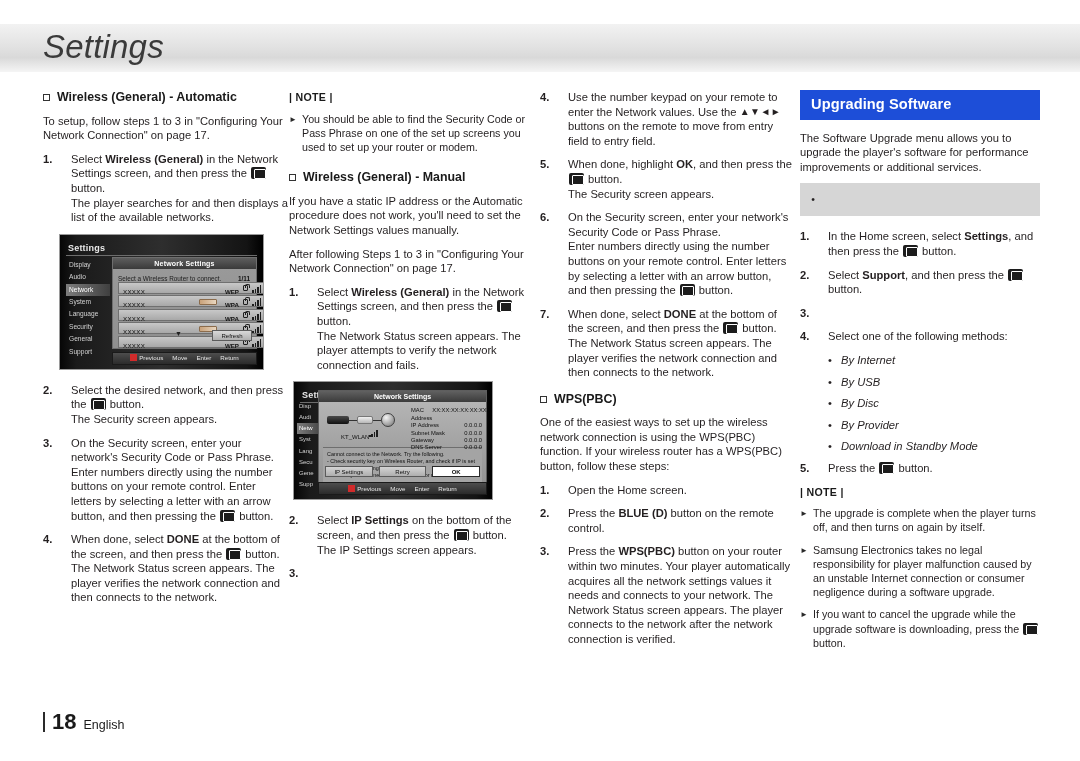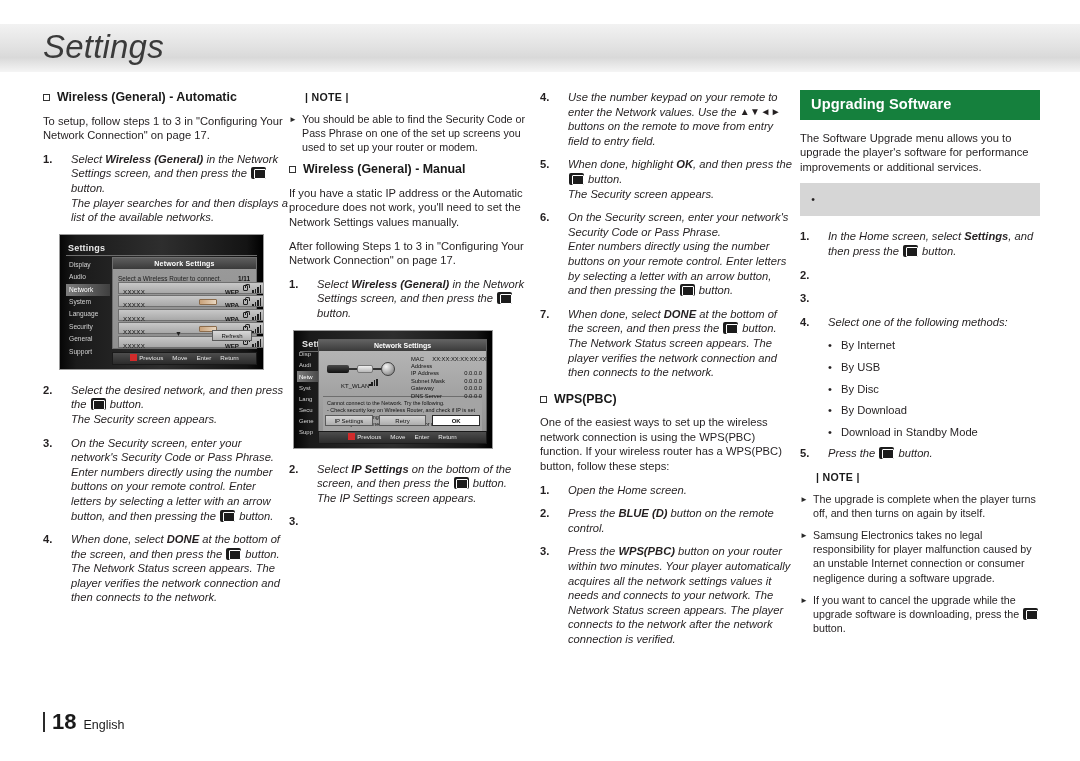--- a/index.html
+++ b/index.html
@@ -58,21 +58,21 @@
   }
   .subhead .box-glyph {
     display: inline-block;
     width: 7px; height: 7px;
     border: 1.4px solid #333;
     margin-top: 4px;
     flex: 0 0 auto;
   }
 
   .bar-head {
-    background: #15803d;
+    background: #1d4ed8;
     color: #ffffff;
     font-size: 14.6px;
     font-weight: bold;
     padding: 7px 11px 8px 11px;
     margin: 0 0 11px 0;
     letter-spacing: .1px;
   }
 
   p.body {
     margin: 0 0 9px 0;
@@ -81,35 +81,35 @@
   
   .step {
     display: flex;
     margin: 0 0 9px 0;
   }
   .step .num {
     flex: 0 0 28px;
     font-weight: bold;
     font-size: 11.2px;
   }
-  .step .txt { flex: 1 1 auto; font-style: italic; }
+  .step .txt { flex: 1 1 auto; }
 
   .substep {
     display: flex;
     margin-top: 2px;
   }
   .substep .dash { flex: 0 0 9px; }
   .substep .txt { flex: 1 1 auto; }
 
   
   .note-label {
     font-size: 10.6px;
     font-weight: bold;
     letter-spacing: .3px;
-    margin: 0 0 7px 16px;
+    margin: 0 0 7px 0;
     color: #1a1a1a;
   }
   .note-item {
     display: flex;
     margin: 0 0 8px 0;
     line-height: 14.2px;
     font-size: 10.7px;
   }
   .note-item .tri {
     flex: 0 0 13px;
@@ -132,21 +132,21 @@
   .caution-box .txt { flex: 1 1 auto; }
 
   
   .bullet-row {
     display: flex;
     margin: 0 0 7px 0;
     padding-left: 28px;
     font-size: 11.2px;
   }
   .bullet-row .dot { flex: 0 0 13px; }
-  .bullet-row .txt { flex: 1 1 auto; }
+  .bullet-row .txt { flex: 1 1 auto; font-style: italic; }
 
   
   b, strong { font-weight: bold; }
   .enter-btn {
     display: inline-block;
     width: 15px; height: 12px;
     background: #1c1c1c;
     border-radius: 2px;
     position: relative;
     vertical-align: -2px;
@@ -577,31 +577,32 @@
     </div>
 </div>
 
 <div class="col" id="col2">
   <div class="note-label">| NOTE |</div>
   <div class="note-item">
       <div class="tri">►</div>
       <div class="txt">You should be able to find the Security Code or Pass Phrase on one of the set up screens you used to set up your router or modem.</div>
     </div>
 
-  <div class="subhead" style="margin-top:8px;">
+  <div class="subhead" style="margin-top:16px;">
     <span class="box-glyph"></span>
     <span>Wireless (General) - Manual</span>
   </div>
   <p class="body">If you have a static IP address or the Automatic procedure does not work, you'll need to set the Network Settings values manually.</p>
   <p class="body">After following Steps 1 to 3 in "Configuring Your Network Connection" on page 17.</p>
 
   <div class="step">
       <div class="num">1.</div>
       <div class="txt">
         <div>Select <b>Wireless (General)</b> in the Network Settings screen, and then press the <span class="enter-btn"></span> button.</div>
+        <div>The Network Status screen appears. The player attempts to verify the network connection and fails.</div>
       </div>
     </div>
 
   <div class="tvshot" id="tv2">
     <div class="tv-bg"></div>
     <div class="tv-title">Settings</div>
     <div class="tv-rule"></div>
     <div class="tv-sidebar" id="tv2-sidebar">
         <div class="tv-sb-item">Disp</div>
         <div class="tv-sb-item">Audi</div>
@@ -747,20 +748,23 @@
   </div>
 
   <div class="step">
       <div class="num">1.</div>
       <div class="txt">
         <div>In the Home screen, select <b>Settings</b>, and then press the <span class="enter-btn"></span> button.</div>
       </div>
     </div>
   <div class="step">
       <div class="num">2.</div>
+      <div class="txt">
+        <div>Select <b>Support</b>, and then press the <span class="enter-btn"></span> button.</div>
+      </div>
     </div>
   <div class="step">
       <div class="num">3.</div>
     </div>
   <div class="step">
       <div class="num">4.</div>
       <div class="txt">
         <div>Select one of the following methods:</div>
       </div>
     </div>
@@ -773,21 +777,21 @@
       <div class="bullet-row">
         <span class="dot">•</span>
         <span class="txt">By USB</span>
       </div>
       <div class="bullet-row">
         <span class="dot">•</span>
         <span class="txt">By Disc</span>
       </div>
       <div class="bullet-row">
         <span class="dot">•</span>
-        <span class="txt">By Download</span>
+        <span class="txt">By Provider</span>
       </div>
       <div class="bullet-row">
         <span class="dot">•</span>
         <span class="txt">Download in Standby Mode</span>
       </div>
     </div>
 
   <div class="step" style="margin-top:2px;">
       <div class="num">5.</div>
       <div class="txt">

